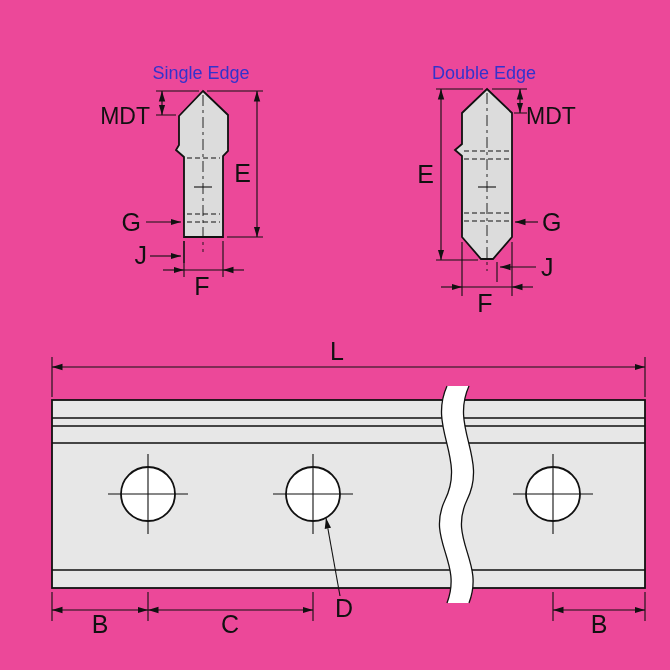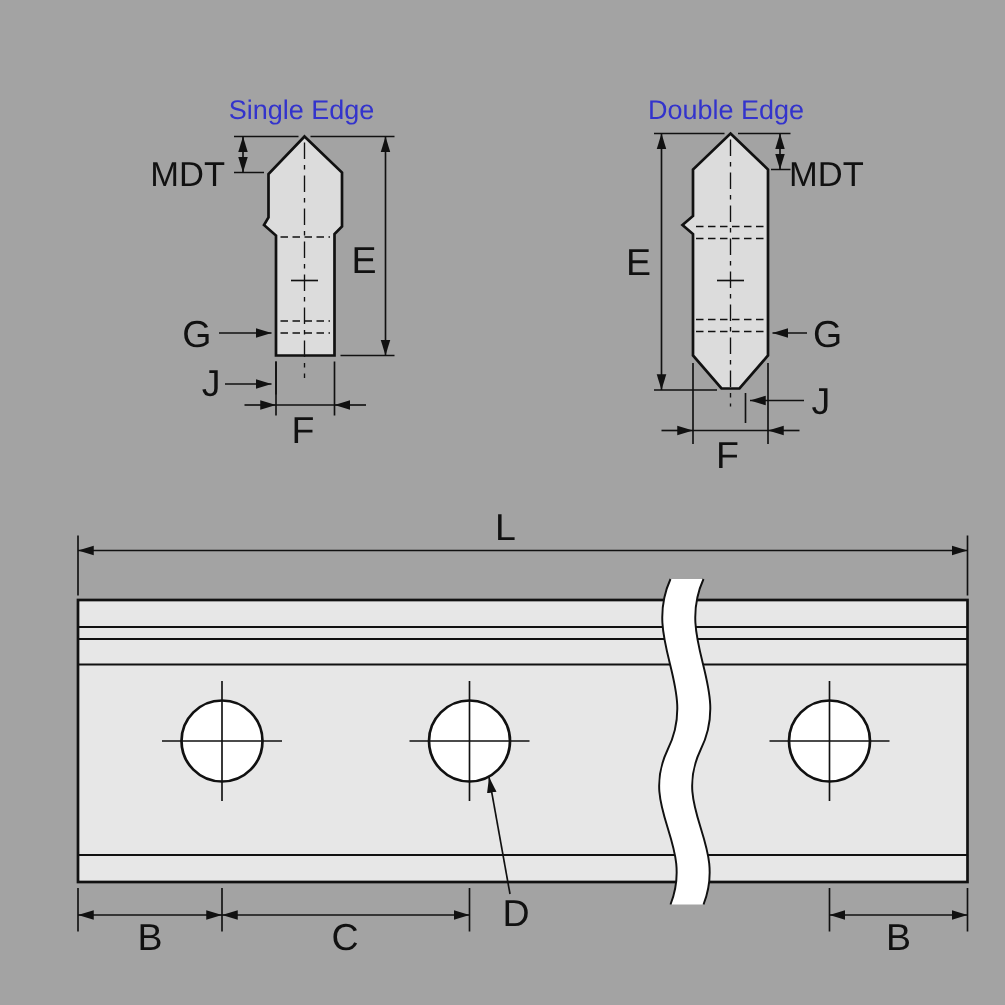--- a/index.html
+++ b/index.html
@@ -1,16 +1,16 @@
 <!DOCTYPE html>
 <html><head>
 <meta charset="utf-8">
 <style>
   html,body{margin:0;padding:0;background:#ffffff;}
-  .stage{width:670px;height:670px;position:relative;background:#a3a3a3;}
+  .stage{width:670px;height:670px;position:relative;background:#ec4899;}
   svg{display:block;}
   .shape{stroke:#111;stroke-width:1.8;}
   .thin{stroke:#111;stroke-width:1.1;fill:none;}
   .thin2{stroke:#111;stroke-width:1.3;fill:none;}
   .dash{stroke:#111;stroke-width:1;fill:none;stroke-dasharray:5 3;}
   .cl{stroke:#111;stroke-width:0.9;fill:none;stroke-dasharray:11 4 3 4;}
   .dimtext{font-family:"Liberation Sans",sans-serif;font-size:25px;fill:#111;}
   .mdt{font-size:23px;}
   .title{font-family:"Liberation Sans",sans-serif;font-size:18px;}
 </style>

